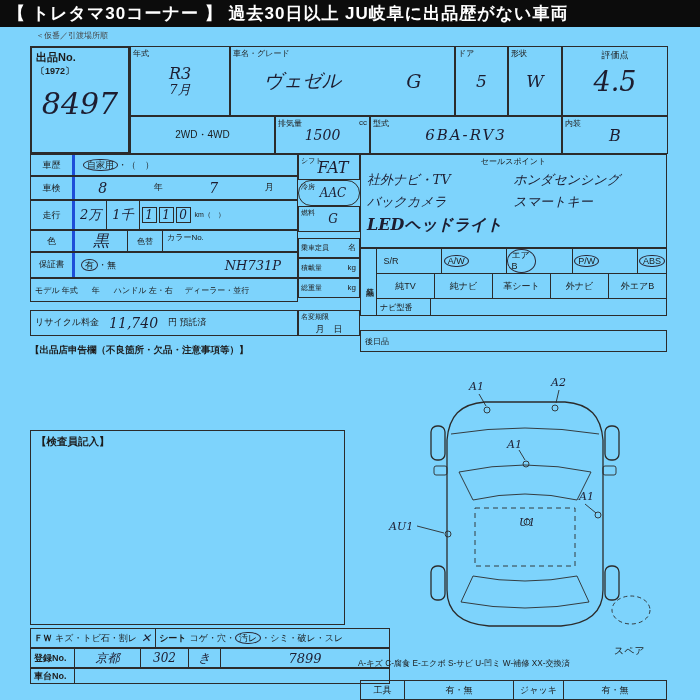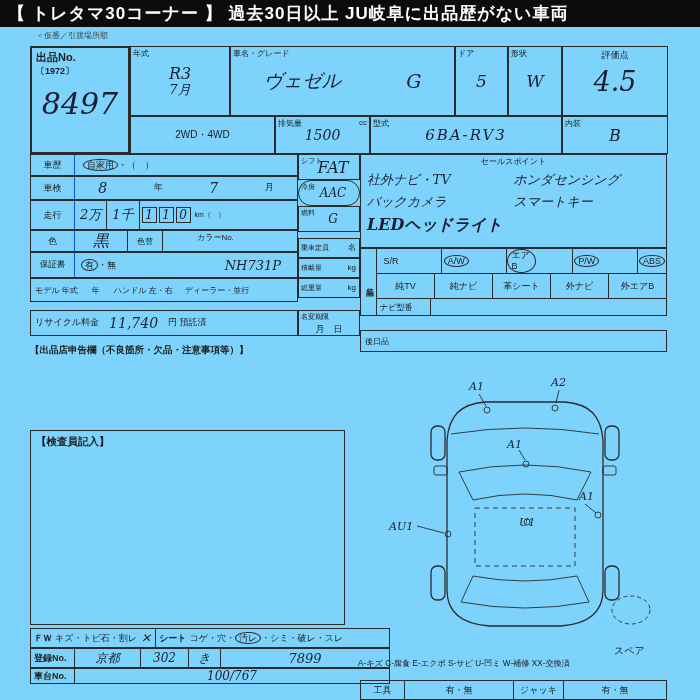--- a/index.html
+++ b/index.html
@@ -6,21 +6,21 @@
   .sheet{position:relative;width:700px;height:700px;background:#7dd3fc;font-family:"Liberation Sans",sans-serif;color:#1c1c1c;overflow:hidden;}
   .banner{position:absolute;left:0;top:0;width:700px;height:27px;background:#0c0c0c;color:#ffffff;display:flex;align-items:center;padding-left:8px;box-sizing:border-box;font-weight:bold;font-size:17px;letter-spacing:1px;white-space:nowrap;}
   .subnote{position:absolute;left:36px;top:30px;font-size:8px;color:#444;}
   .c{position:absolute;border:1px solid #2b2b2b;box-sizing:border-box;}
   .c2{border-width:2px;}
   .lbl{font-size:8px;color:#222;line-height:1.1;}
   .clbl{position:absolute;left:2px;top:1px;font-size:8px;color:#222;}
   .val{width:100%;height:100%;display:flex;align-items:center;justify-content:center;}
   .hw{font-family:"DejaVu Serif",serif;font-style:italic;color:#1d1d30;}
   .circle{border:1.5px solid #2b2b3a;border-radius:50%;padding:0 3px;display:inline-block;line-height:1.2;}
-  .rlbl{width:44px;min-width:44px;height:100%;border-right:1px solid #1d4ed8;display:flex;align-items:center;justify-content:center;font-size:9px;box-sizing:border-box;}
+  .rlbl{width:44px;min-width:44px;height:100%;border-right:3px solid #1d4ed8;display:flex;align-items:center;justify-content:center;font-size:9px;box-sizing:border-box;}
   .lrow{display:flex;align-items:center;background:transparent;}
   .digit{border:1px solid #2b2b2b;width:13px;text-align:center;display:inline-block;margin-left:2px;font-size:12px;}
   .mcell{border-right:1px solid #2b2b2b;padding:0 5px;height:100%;display:flex;align-items:center;box-sizing:border-box;}
   .vlbl{writing-mode:vertical-rl;text-orientation:upright;font-size:8px;letter-spacing:1px;display:flex;align-items:center;justify-content:center;border-right:1px solid #2b2b2b;box-sizing:border-box;}
   .dotlist{display:inline-flex;align-items:center;}
   .dotlist .li+.li::before{content:"・";}
   .eqrow{display:flex;border-bottom:1px solid #2b2b2b;box-sizing:border-box;}
   .eqcell{flex:1;display:flex;align-items:center;justify-content:center;font-size:9px;border-left:1px solid #2b2b2b;box-sizing:border-box;height:100%;}
   .eqcell:first-child{border-left:none;}
   .brow{position:absolute;border:1px solid #2b2b2b;box-sizing:border-box;display:flex;align-items:center;font-size:9px;background:transparent;}
@@ -120,21 +120,21 @@
     <span class="mcell hw" style="font-size:13px;">1千</span>
     <span class="digit hw">1</span>
     <span class="digit hw">1</span>
     <span class="digit hw">0</span>
     <span class="lbl" style="margin-left:4px;font-size:7px;">km（　）</span>
   </div>
   <div class="c lrow" style="left:30px;top:230px;width:268px;height:22px;">
     <span class="rlbl">色</span>
     <span style="width:52px;height:100%;border-right:1px solid #2b2b2b;display:flex;align-items:center;justify-content:center;" class="hw">黒</span>
     <span style="width:34px;height:100%;border-right:1px solid #2b2b2b;display:flex;align-items:center;justify-content:center;font-size:8px;">色替</span>
-    <span style="flex:1;padding-left:4px;font-size:8px;align-self:flex-start;padding-top:1px;margin-left:30px;">カラーNo.</span>
+    <span style="flex:1;padding-left:4px;font-size:8px;align-self:flex-start;padding-top:1px;">カラーNo.</span>
   </div>
   <div class="c lrow" style="left:30px;top:252px;width:268px;height:26px;">
     <span class="rlbl" style="font-size:8.5px;">保証書</span>
     <span class="dotlist" style="font-size:9px;padding-left:6px;">
       <span class="li"><span class="circle">有</span></span>
         <span class="li">無</span>
     </span>
     <span class="hw" style="margin-left:auto;padding-right:16px;font-size:13px;">NH731P</span>
   </div>
   <div class="c lrow" style="left:30px;top:278px;width:268px;height:24px;font-size:8px;">
@@ -314,21 +314,20 @@
   <div class="brow" style="left:30px;top:648px;width:360px;height:20px;padding:0;">
     <span class="blbl" style="width:44px;border-right:1px solid #2b2b2b;height:100%;display:flex;align-items:center;box-sizing:border-box;">登録No.</span>
     <span class="hw" style="width:66px;height:100%;border-right:1px solid #2b2b2b;display:flex;align-items:center;justify-content:center;font-size:12px;box-sizing:border-box;">京都</span>
     <span class="hw" style="width:48px;height:100%;border-right:1px solid #2b2b2b;display:flex;align-items:center;justify-content:center;font-size:12px;box-sizing:border-box;">302</span>
     <span class="hw" style="width:32px;height:100%;border-right:1px solid #2b2b2b;display:flex;align-items:center;justify-content:center;font-size:12px;box-sizing:border-box;">き</span>
     <span class="hw" style="flex:1;height:100%;display:flex;align-items:center;justify-content:center;font-size:13px;">7899</span>
   </div>
 
   <div class="brow" style="left:30px;top:668px;width:360px;height:16px;padding:0;">
     <span class="blbl" style="width:44px;border-right:1px solid #2b2b2b;height:100%;display:flex;align-items:center;box-sizing:border-box;">車台No.</span>
-    <span class="hw" style="flex:1;text-align:center;font-size:12px;">100/767</span>
   </div>
 
 
   <div style="position:absolute;left:358px;top:658px;width:309px;font-size:8.2px;">A-キズ C-腐食 E-エクボ S-サビ U-凹ミ W-補修 XX-交換済</div>
   <div style="position:absolute;left:360px;top:680px;width:307px;height:20px;display:flex;">
     <div class="c" style="position:relative;flex:1;height:100%;display:flex;align-items:center;">
       <span style="font-size:9px;width:44px;border-right:1px solid #2b2b2b;height:100%;display:flex;align-items:center;justify-content:center;box-sizing:border-box;">工具</span>
       <span style="flex:1;text-align:center;font-size:9px;">有・無</span>
     </div>
     <div class="c" style="position:relative;flex:1;height:100%;display:flex;align-items:center;margin-left:-1px;">

